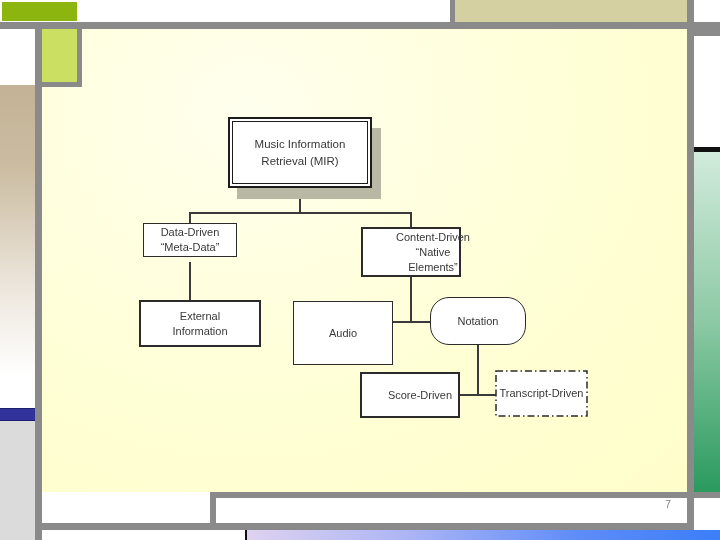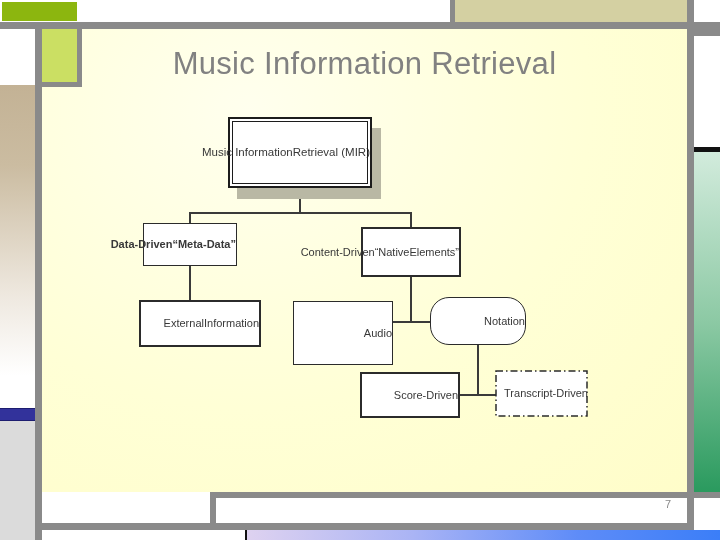--- a/index.html
+++ b/index.html
@@ -33,26 +33,26 @@
   .footer-gradient-edge{left:245px;top:530px;width:2px;height:10px;background:#111;}
   .footer-gradient-bar{left:247px;top:530px;width:473px;height:10px;
     background:linear-gradient(90deg,#ded2f0 0%,#aab4f5 35%,#5e8cf8 70%,#3b7ef8 100%);}
 
   .page-number{left:655px;top:496px;width:26px;height:16px;font-size:11px;color:#8a8a8a;text-align:center;line-height:16px;}
 
   .slide-title{left:42px;top:46px;width:645px;text-align:center;font-size:31px;color:#818181;letter-spacing:0.3px;}
 
   
   .node{position:absolute;background:#ffffff;border:2px solid #2b2b2b;box-sizing:border-box;
-        display:flex;justify-content:flex-end;align-items:center;
+        display:flex;flex-direction:column;justify-content:center;align-items:center;
         font-size:11px;line-height:15px;color:#383838;text-align:center;white-space:nowrap;}
   .n-mir{left:228px;top:117px;width:144px;height:71px;border:2px solid #1c1c1c;
          outline:1px solid #1c1c1c;outline-offset:-5px;
          box-shadow:9px 11px 0 #b9b8a4;font-size:11.5px;line-height:17px;}
-  .n-data{left:143px;top:223px;width:94px;height:43px;border-width:1.5px;font-weight:bold;}
+  .n-data{left:143px;top:223px;width:94px;height:34px;border-width:1.5px;}
   .n-content{left:361px;top:227px;width:100px;height:50px;padding-left:44px;}
   .n-external{left:139px;top:300px;width:122px;height:47px;}
   .n-audio{left:293px;top:301px;width:100px;height:64px;border-width:1.5px;}
   .n-notation{left:430px;top:297px;width:96px;height:48px;border-width:1.5px;border-radius:19px;}
   .n-score{left:360px;top:372px;width:100px;height:46px;padding-left:20px;}
   .n-transcript{left:495px;top:370px;width:93px;height:47px;border:none;background:transparent;}
   .n-transcript svg{position:absolute;left:0;top:0;}
   .n-transcript .nl{position:relative;}
 
   .conn{position:absolute;background:#3a3a3a;}
@@ -85,21 +85,20 @@
   <div class="abs right-green-cap"></div>
   <div class="abs right-green-column"></div>
   <div class="abs frame-right-bar"></div>
   <div class="abs footer-top-line"></div>
   <div class="abs footer-left-vline"></div>
   <div class="abs footer-bottom-line"></div>
   <div class="abs footer-gradient-edge"></div>
   <div class="abs footer-gradient-bar"></div>
   <div class="abs page-number">7</div>
 
-  <div class="abs slide-title">Music Information Retrieval</div>
 
   <div class="conn c-v-mir"></div>
   <div class="conn c-h-top"></div>
   <div class="conn c-v-left-drop"></div>
   <div class="conn c-v-right-drop"></div>
   <div class="conn c-v-data-ext"></div>
   <div class="conn c-v-content-down"></div>
   <div class="conn c-h-audio-notation"></div>
   <div class="conn c-v-notation-down"></div>
   <div class="conn c-h-score-transcript"></div>

